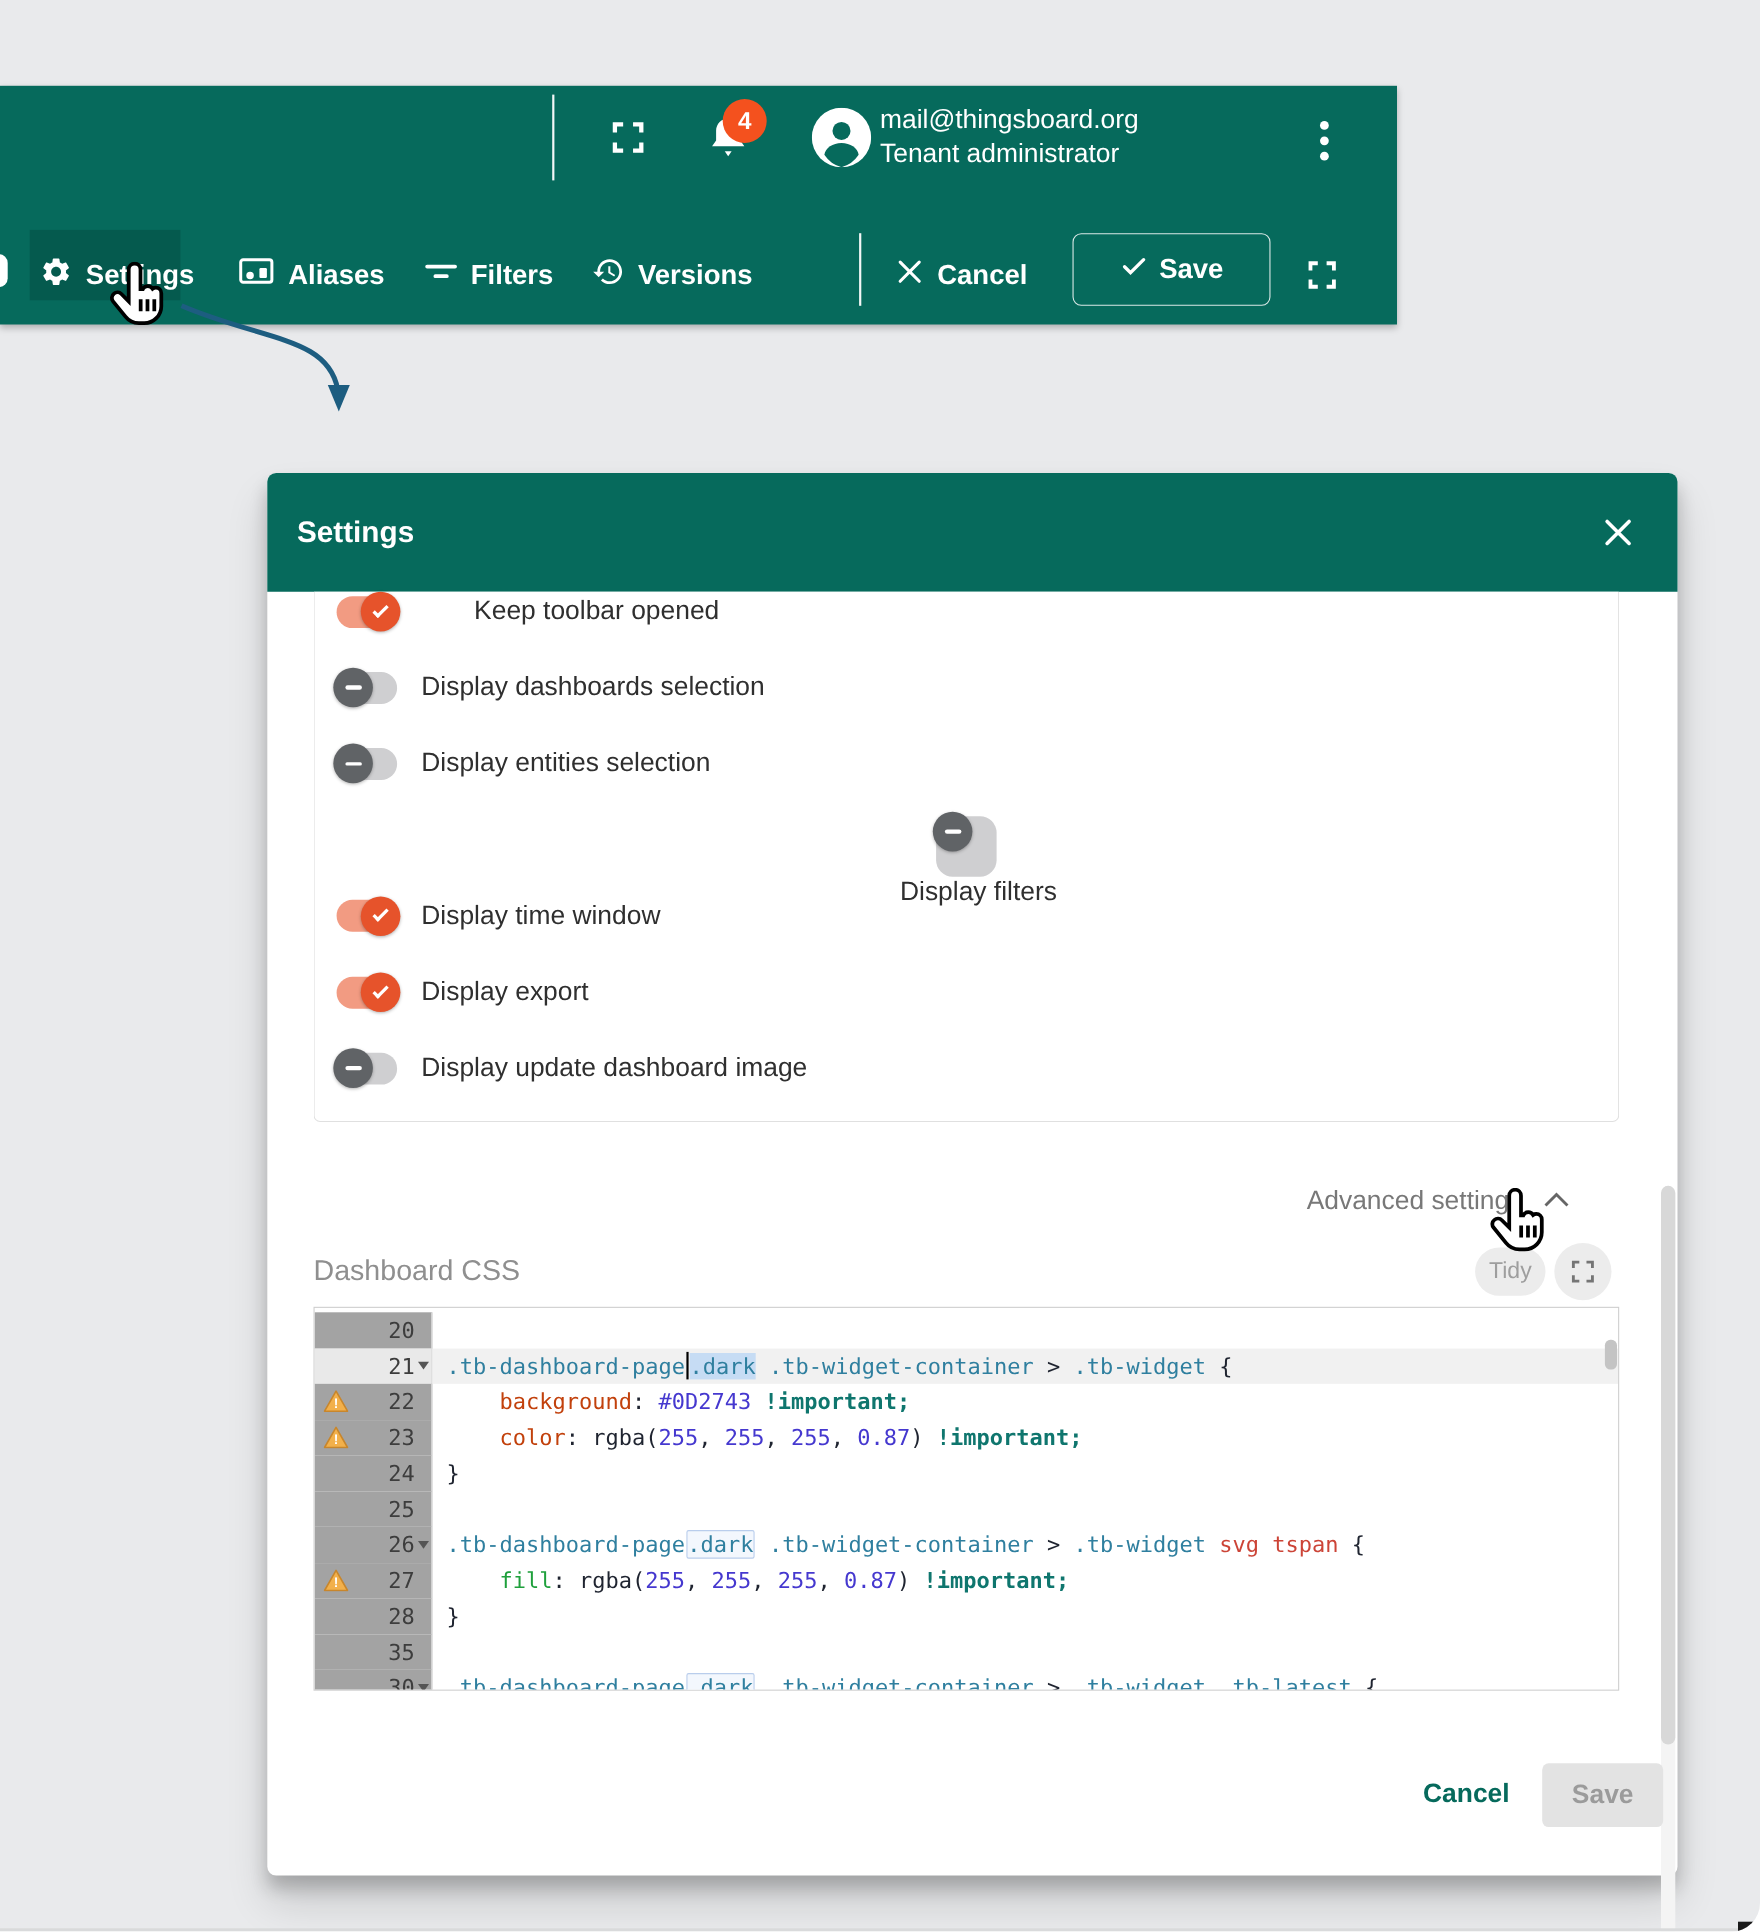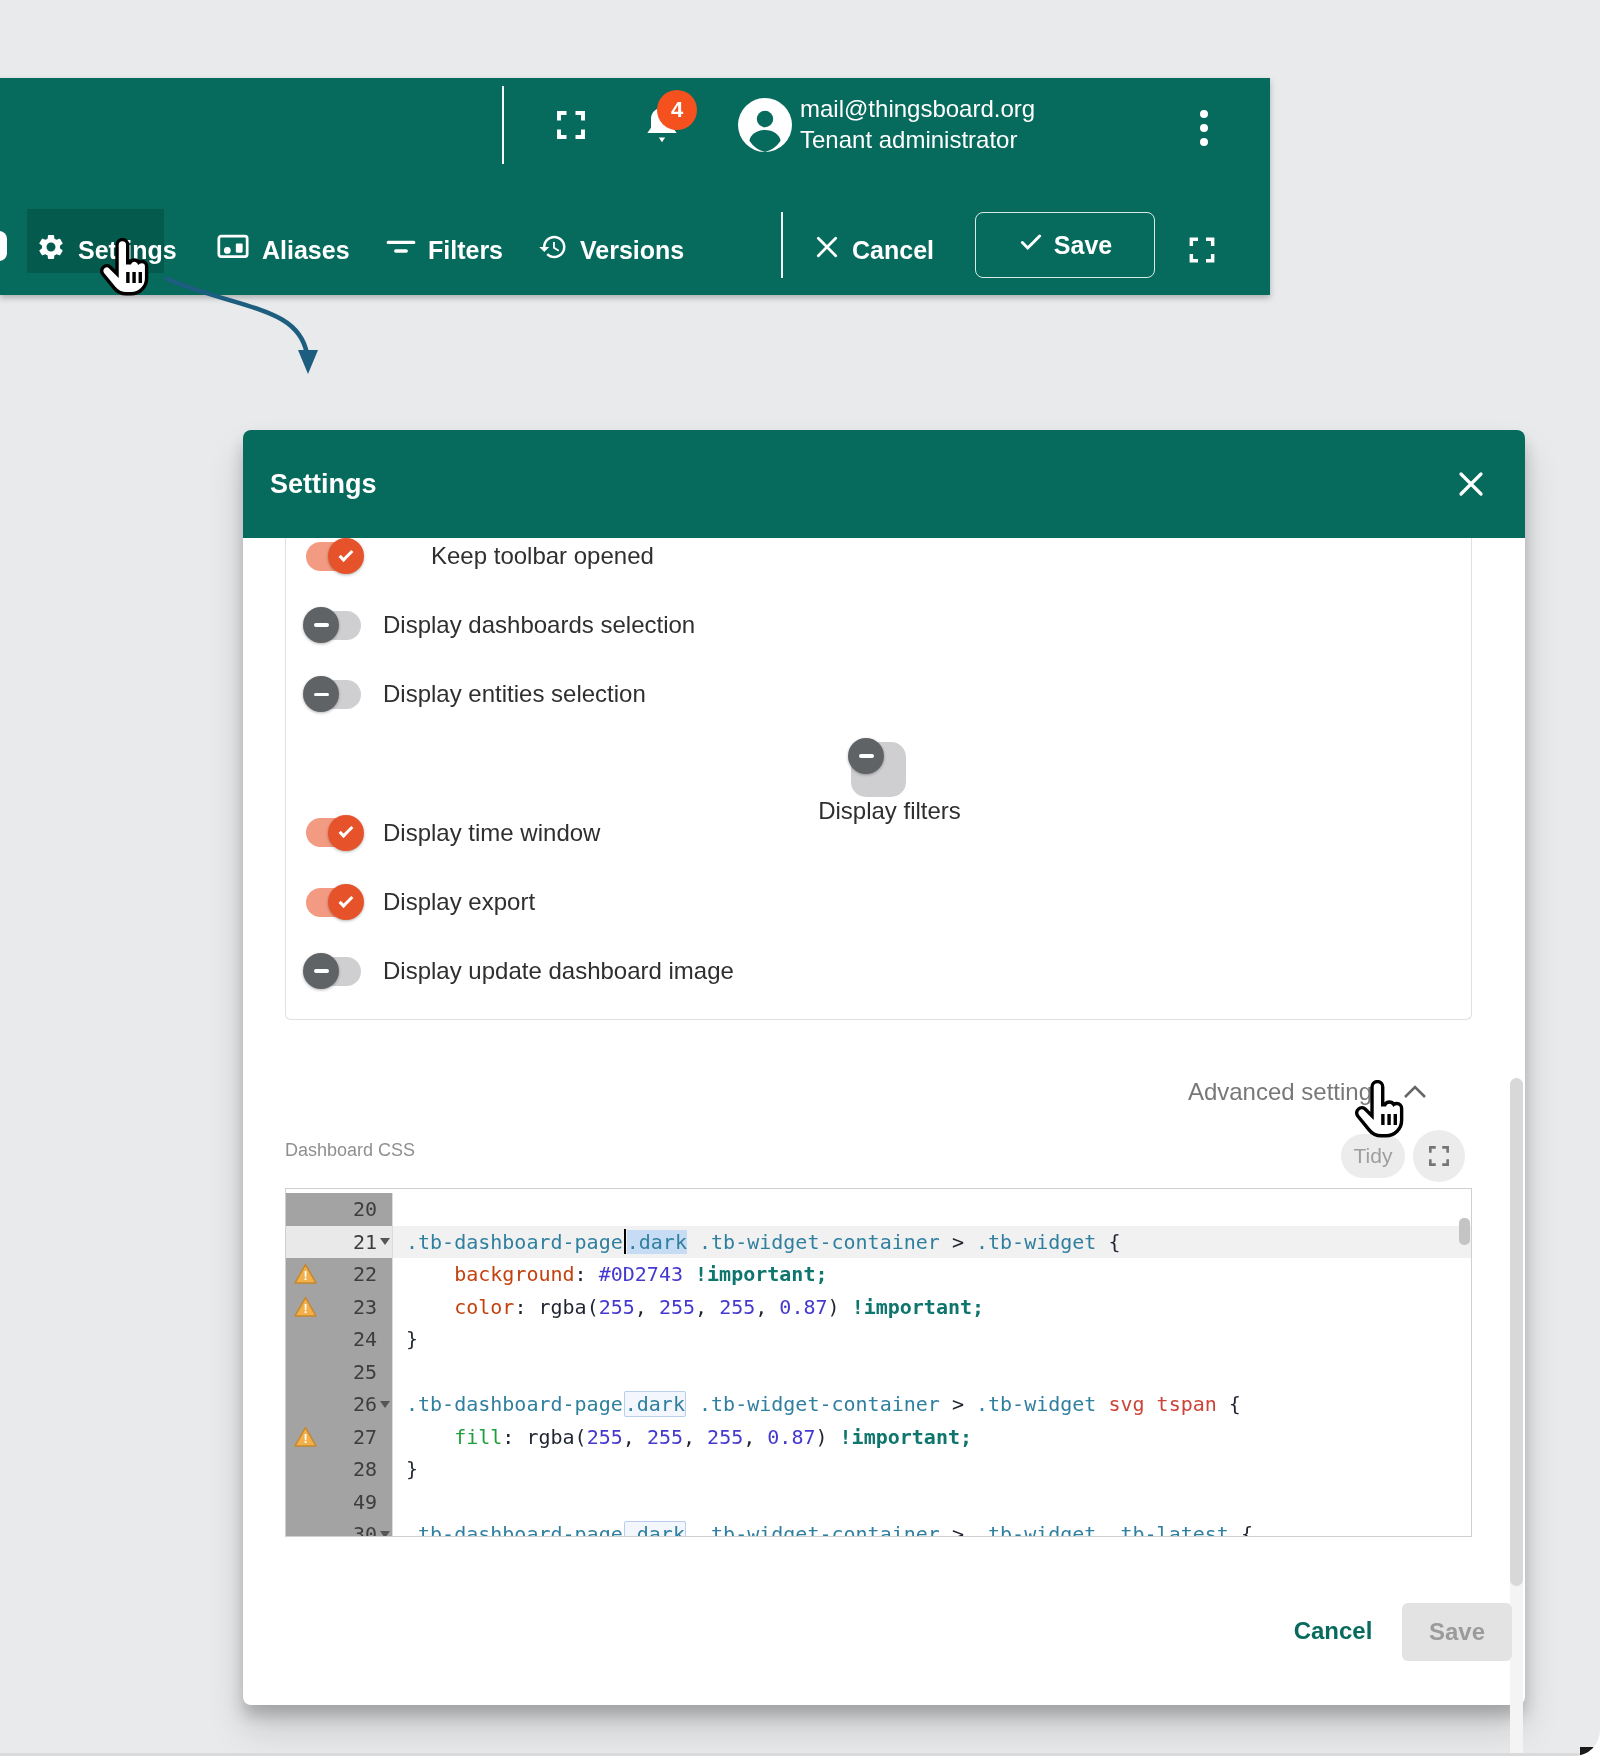--- a/index.html
+++ b/index.html
@@ -43,21 +43,21 @@
   .thumb{position:absolute;top:-3.5px;width:36px;height:36px;border-radius:50%;
          display:flex;align-items:center;justify-content:center;box-shadow:0 1px 3px rgba(0,0,0,.3);}
   .switch.on .thumb{left:22px;background:#e6532b;}
   .switch.off .thumb{left:-3px;background:#606366;}
   .mark-check{width:14px;height:7px;border-left:3px solid #fff;border-bottom:3px solid #fff;
               transform:rotate(-45deg);margin-top:-4px;}
   .mark-minus{width:15px;height:3.4px;background:#fff;border-radius:2px;}
   .toggle-label{margin-left:22px;font-size:24px;color:#2f2f2f;}
   .advanced{position:absolute;top:648px;right:97px;display:flex;align-items:center;gap:18px;
             color:#787878;font-size:24px;cursor:pointer;}
-  .css-label{position:absolute;left:42px;top:710px;font-size:18px;color:#8f8f8f;}
+  .css-label{position:absolute;left:42px;top:710px;font-size:26px;color:#8f8f8f;}
   .tidy-btn{position:absolute;left:1098px;top:704px;width:64px;height:44px;border-radius:22px;background:#ececec;
             color:#9e9e9e;font-size:21px;display:flex;align-items:center;justify-content:center;cursor:pointer;}
   .fs-btn{position:absolute;left:1170px;top:700px;width:52px;height:52px;border-radius:50%;background:#ececec;
           display:flex;align-items:center;justify-content:center;cursor:pointer;}
   
   .editor{position:absolute;left:42px;top:758px;width:1187px;height:349px;background:#fff;
           border:1px solid #cfcfcf;overflow:hidden;padding-top:4px;
           font-family:"DejaVu Sans Mono",monospace;font-size:20px;}
   .code-row{display:flex;height:32.5px;align-items:stretch;}
   .gutter-cell{position:relative;flex:0 0 107px;width:107px;display:flex;align-items:center;
@@ -365,21 +365,21 @@
           </div>
           <div class="code-row">
             <span class="gutter-cell">
               <span class="lnum">28</span>
               <span class="fold hidden"></span>
             </span>
             <span class="code-content"><span class="tok-pun">}</span></span>
           </div>
           <div class="code-row">
             <span class="gutter-cell">
-              <span class="lnum">49</span>
+              <span class="lnum">35</span>
               <span class="fold hidden"></span>
             </span>
             <span class="code-content"></span>
           </div>
           <div class="code-row">
             <span class="gutter-cell">
               <span class="lnum">30</span>
               <span class="fold"></span>
             </span>
             <span class="code-content"><span class="tok-sel">.tb-dashboard-page</span><span class="tok-sel tok-box">.dark</span><span class="tok-pun"> </span><span class="tok-sel">.tb-widget-container</span><span class="tok-pun"> &gt; </span><span class="tok-sel">.tb-widget</span><span class="tok-pun"> </span><span class="tok-sel">.tb-latest</span><span class="tok-pun"> {</span></span>

